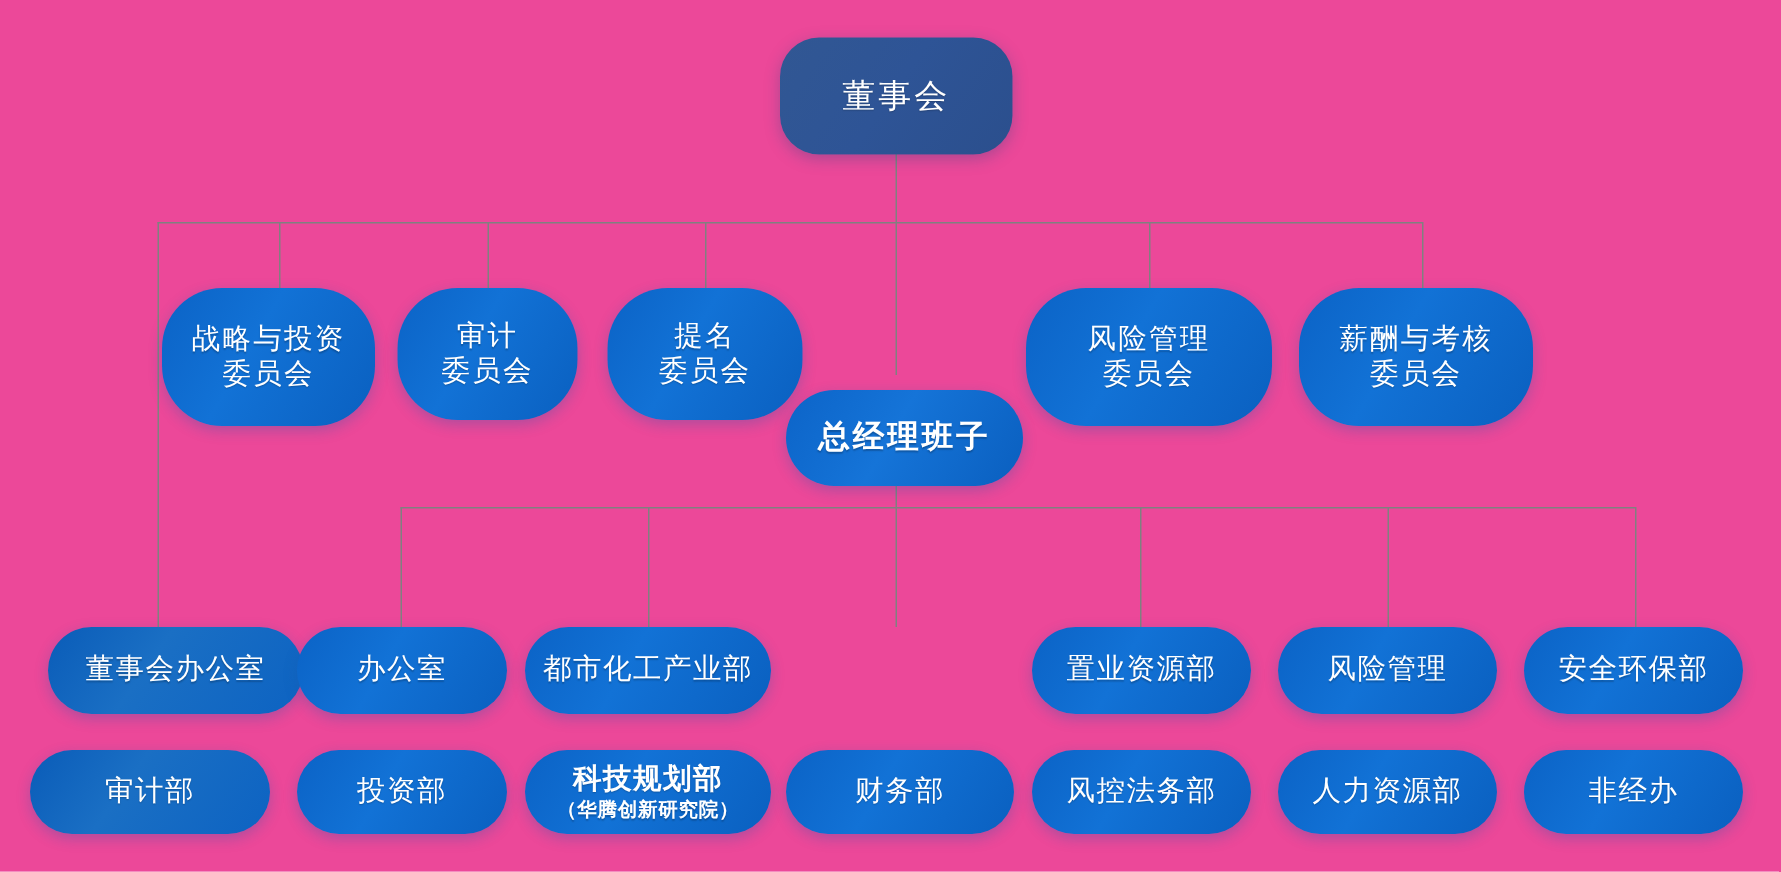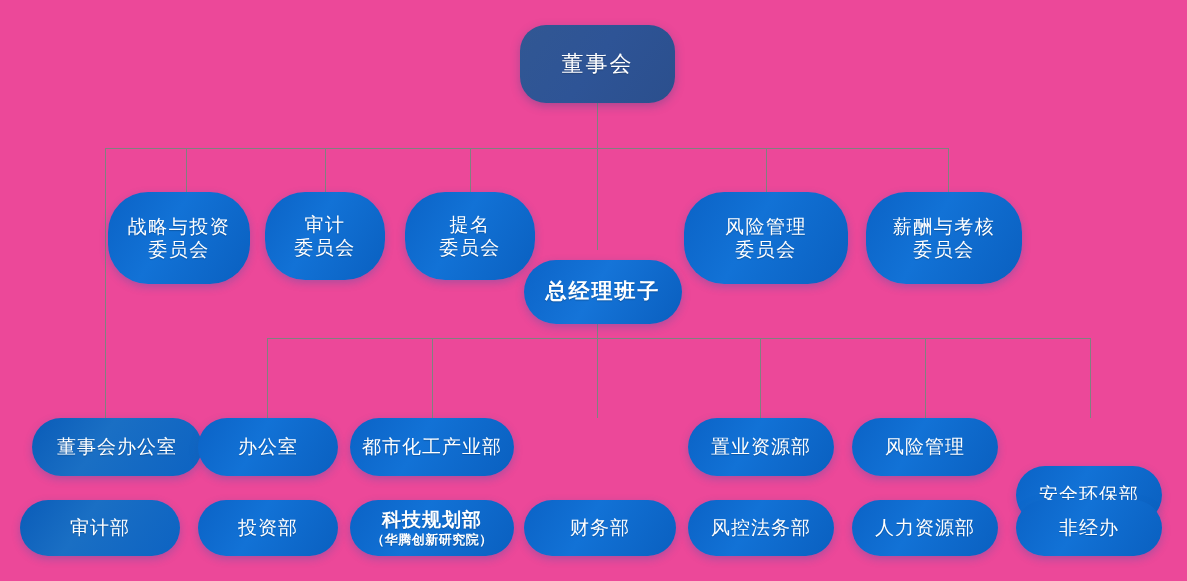--- a/index.html
+++ b/index.html
@@ -169,21 +169,21 @@
 
 
   <div class="node dept" style="left:688px; top:418px; width:146px; height:58px;">
     <span>置业资源部</span>
   </div>
 
   <div class="node dept" style="left:852px; top:418px; width:146px; height:58px;">
     <span>风险管理</span>
   </div>
 
-  <div class="node dept" style="left:1016px; top:418px; width:146px; height:58px;margin-top:48px;">
+  <div class="node dept" style="left:1016px; top:418px; width:146px; height:58px;">
     <span>安全环保部</span>
   </div>
 
   <div class="node dept dark" style="left:20px; top:500px; width:160px; height:56px;">
     <span>审计部</span>
   </div>
 
   <div class="node dept" style="left:198px; top:500px; width:140px; height:56px;">
     <span>投资部</span>
   </div>

